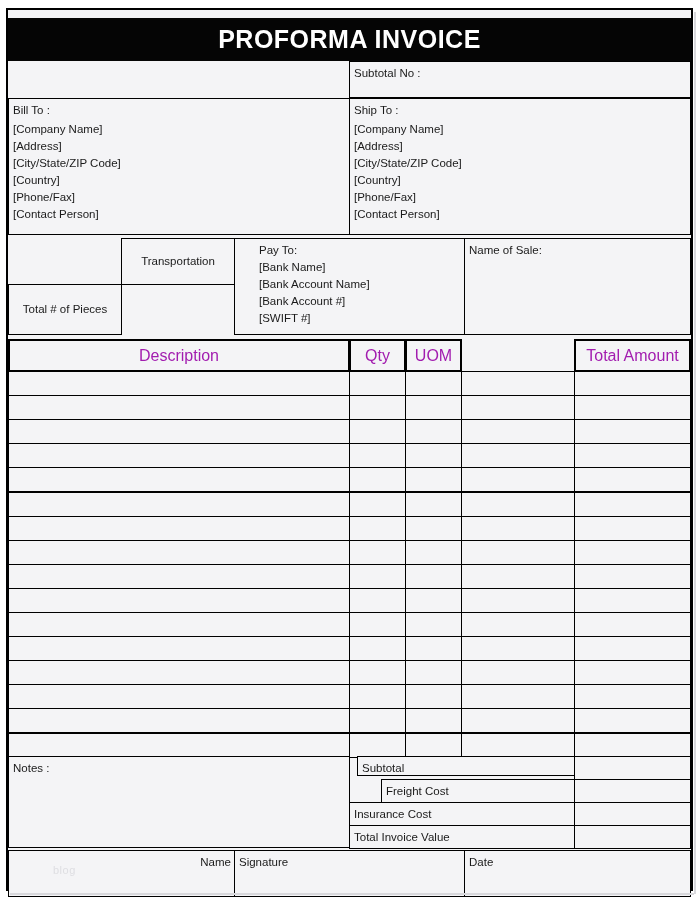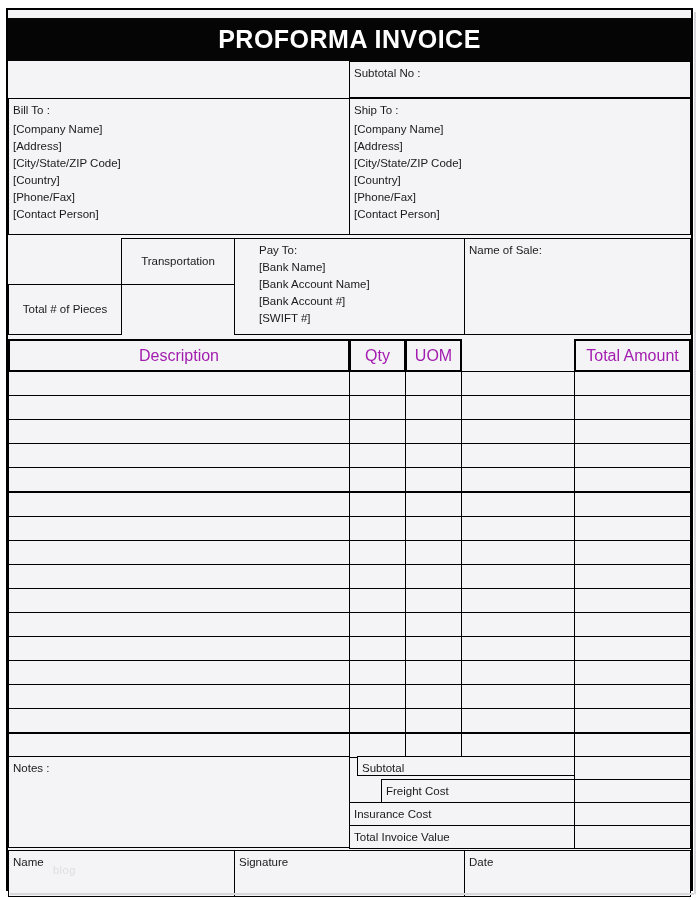--- a/index.html
+++ b/index.html
@@ -266,21 +266,21 @@
         <div class="cell" style="left: 341px; top: 738px; width: 226px; height: 20px; margin-left: 8px;">Subtotal</div>
         <div class="cell" style="left: 566px; top: 738px; width: 117px; height: 24px;"></div>
         <div class="cell" style="left: 341px; top: 761px; width: 226px; height: 28px; margin-left: 32px;">Freight Cost</div>
         <div class="cell" style="left: 566px; top: 761px; width: 117px; height: 24px;"></div>
         <div class="cell" style="left: 341px; top: 784px; width: 226px; height: 24px;">Insurance Cost</div>
         <div class="cell" style="left: 566px; top: 784px; width: 117px; height: 24px;"></div>
         <div class="cell" style="left: 341px; top: 807px; width: 226px; height: 24px;">Total Invoice Value</div>
         <div class="cell" style="left: 566px; top: 807px; width: 117px; height: 24px;"></div>
       </div>
 
-    <div class="cell" style="left:0px; top:832px; width:228px; height:47px;">
+    <div class="cell" style="left:0px; top:832px; width:228px; height:47px;text-align:right;">
       <span>Name</span>
       <span class="watermark">blog</span>
     </div>
     <div class="cell" style="left:226px; top:832px; width:231px; height:47px;">
       <span>Signature</span>
     </div>
     <div class="cell" style="left:456px; top:832px; width:227px; height:47px;">
       <span>Date</span>
     </div>
 

